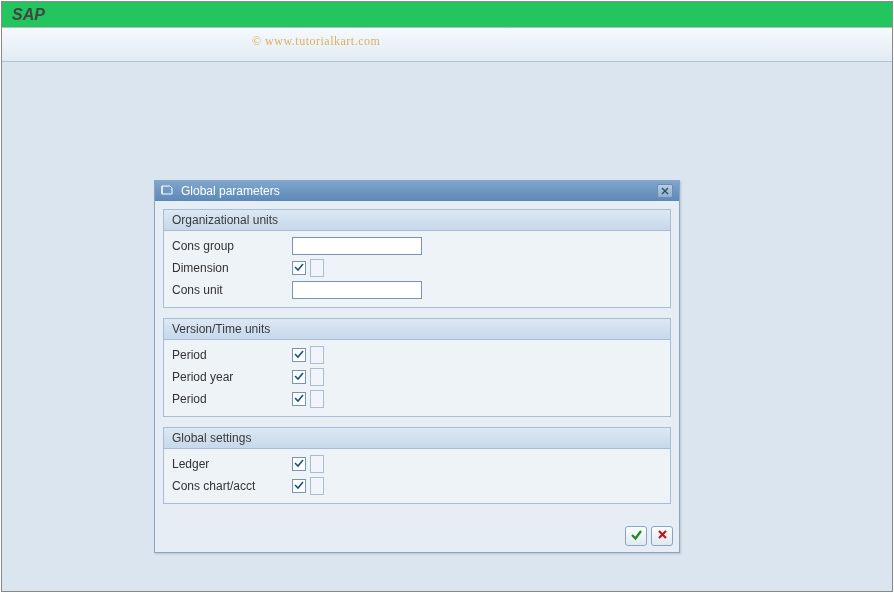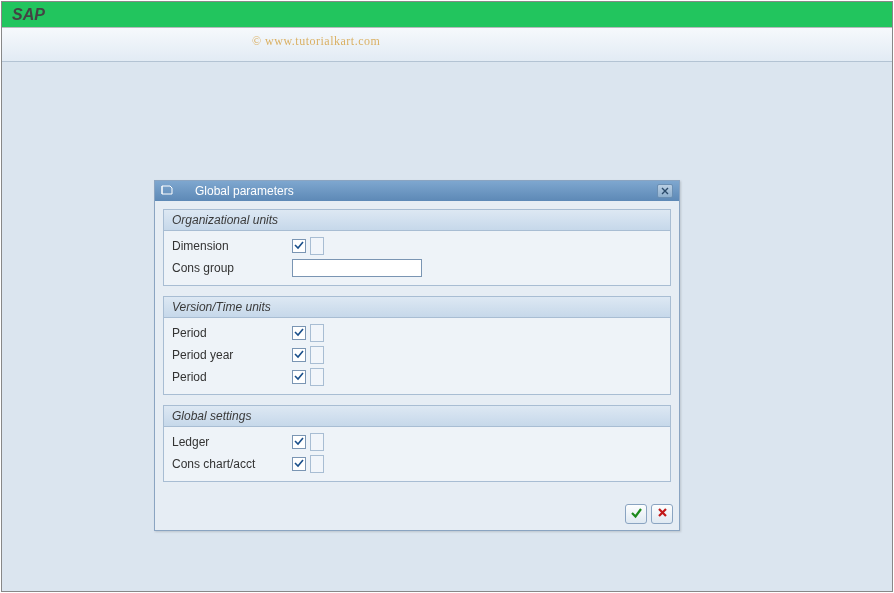--- a/index.html
+++ b/index.html
@@ -53,21 +53,21 @@
       box-shadow: 1px 1px 2px rgba(0,0,0,0.15);
     }
     .dialog-title {
       background: linear-gradient(#7ea7cf, #5d89b6);
       color: #fff;
       font-size: 12px;
       height: 20px;
       display: flex;
       align-items: center;
       padding: 0 6px;
-      gap: 22px;
+      gap: 8px;
     }
     .dialog-title .title-text { flex: 1; }
     .dialog-title svg { width: 12px; height: 12px; }
     .close-btn {
       width: 16px; height: 14px;
       background: linear-gradient(#b9cee3,#8fb0cf);
       border: 1px solid #6b8fb3;
       border-radius: 2px;
       display: flex; align-items: center; justify-content: center;
       cursor: pointer;
@@ -78,21 +78,20 @@
       border: 1px solid #a8bdd3;
       background: #eef3f8;
       margin-bottom: 10px;
     }
     .group-header {
       background: linear-gradient(#dde8f3, #c6d8ea);
       border-bottom: 1px solid #a8bdd3;
       padding: 3px 8px;
       color: #3a3a3a;
       font-size: 12px;
-      font-style: italic;
     }
     .group-body { padding: 4px 8px 6px 8px; }
     .row { display: flex; align-items: center; height: 22px; }
     .row-label { width: 120px; color: #333; }
     .chk {
       width: 14px; height: 14px;
       border: 1px solid #7a95b3;
       background: #fff;
       display: inline-flex; align-items: center; justify-content: center;
       margin-right: 4px;
@@ -156,30 +155,34 @@
           </span>
         </span>
       </div>
 
       <div class="dialog-body">
 
         <div class="group">
           <div class="group-header">Organizational units</div>
           <div class="group-body">
             <div class="row">
+              <span class="row-label">Cons group</span>
+              <input class="txt" type="text" value="" style="">
+            </div>
+            <div class="row">
               <span class="row-label">Dimension</span>
               <span class="chk">
                 <span><svg viewBox="0 0 10 10">
                       <path d="M1 5 L4 8 L9 2" fill="none" stroke="#1a4f8a" stroke-width="1.6"></path>
                     </svg></span>
               </span>
               <span class="small-out"></span>
             </div>
             <div class="row">
-              <span class="row-label">Cons group</span>
+              <span class="row-label">Cons unit</span>
               <input class="txt" type="text" value="" style="">
             </div>
           </div>
         </div>
 
         <div class="group">
           <div class="group-header">Version/Time units</div>
           <div class="group-body">
             <div class="row">
               <span class="row-label">Period</span>

